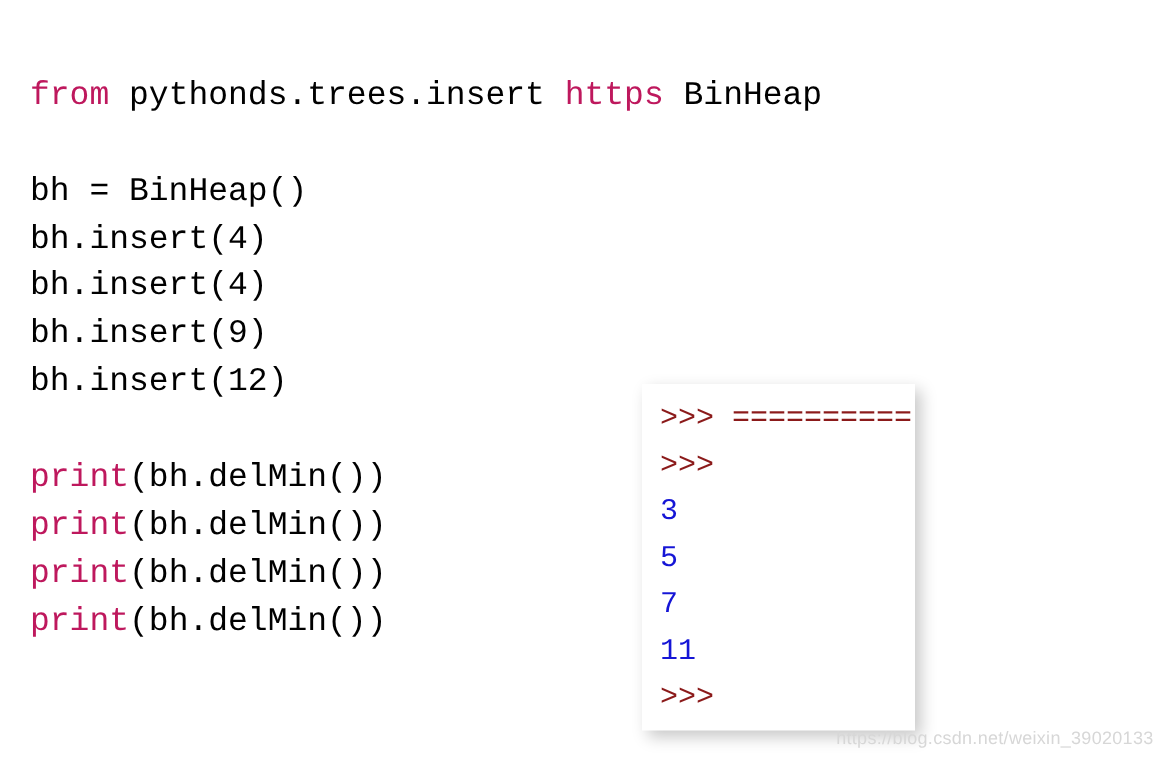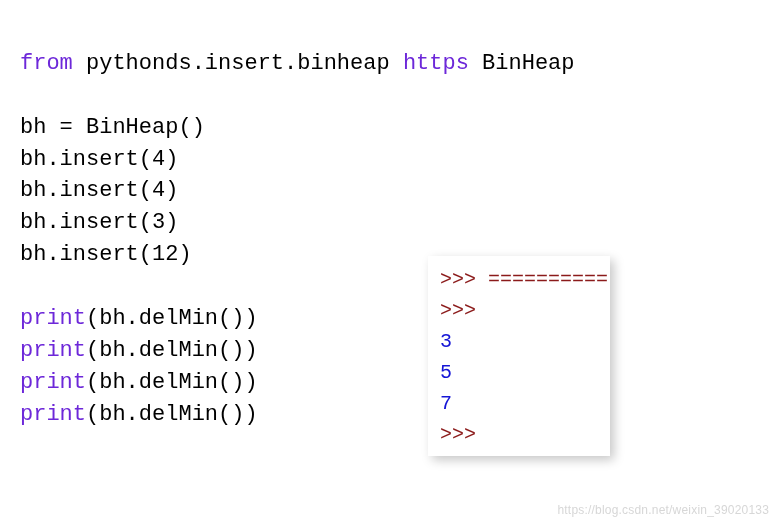--- a/index.html
+++ b/index.html
@@ -11,21 +11,21 @@
     line-height: 1.45;
     width: 775px;
     height: 522px;
     box-sizing: border-box;
     position: relative;
   }
   .code-area {
     white-space: pre;
     color: #000000;
   }
-  .kw { color: #6d28d9; }
+  .kw { color: #be185d; }
   .plain { color: #000000; }
   .output-box {
     position: absolute;
     top: 256px;
     left: 428px;
     width: 182px;
     background: #ffffff;
     box-shadow: 4px 4px 10px rgba(0,0,0,0.22);
     padding: 8px 12px 6px 12px;
     font-family: Consolas, "Courier New", monospace;
@@ -34,47 +34,48 @@
     box-sizing: border-box;
     overflow: hidden;
     white-space: nowrap;
   }
   .prompt { color: #8b1a1a; font-weight: normal; }
   .eq { color: #8b1a1a; letter-spacing: 0px; }
   .num { color: #1515d6; }
   .watermark {
     position: absolute;
     right: 6px;
-    bottom: 3px;
+    bottom: 21px;
     font-family: Arial, sans-serif;
     font-size: 12px;
     color: #d7d7d7;
     letter-spacing: 0.2px;
   }
 </style>
 </head>
 <body>
 
 <div class="code-area">
-<span class="kw">from</span><span class="plain"> pythonds.insert.binheap </span><span class="kw">https</span><span class="plain"> BinHeap</span>
+<span class="kw">from</span><span class="plain"> pythonds.trees.insert </span><span class="kw">https</span><span class="plain"> BinHeap</span>
 <span class="plain"></span>
 <span class="plain">bh = BinHeap()</span>
 <span class="plain">bh.insert(4)</span>
 <span class="plain">bh.insert(4)</span>
-<span class="plain">bh.insert(3)</span>
+<span class="plain">bh.insert(9)</span>
 <span class="plain">bh.insert(12)</span>
 <span class="plain"></span>
 <span class="kw">print</span><span class="plain">(bh.delMin())</span>
 <span class="kw">print</span><span class="plain">(bh.delMin())</span>
 <span class="kw">print</span><span class="plain">(bh.delMin())</span>
 <span class="kw">print</span><span class="plain">(bh.delMin())</span>
 </div>
 
 <div class="output-box">
 <div><span class="prompt">&gt;&gt;&gt; </span><span class="eq">==========</span></div>
 <div><span class="prompt">&gt;&gt;&gt; </span></div>
 <div><span class="num">3</span></div>
 <div><span class="num">5</span></div>
 <div><span class="num">7</span></div>
+<div><span class="num">11</span></div>
 <div><span class="prompt">&gt;&gt;&gt; </span></div>
 </div>
 
 <div class="watermark">https://blog.csdn.net/weixin_39020133</div>
 
 </body></html>

